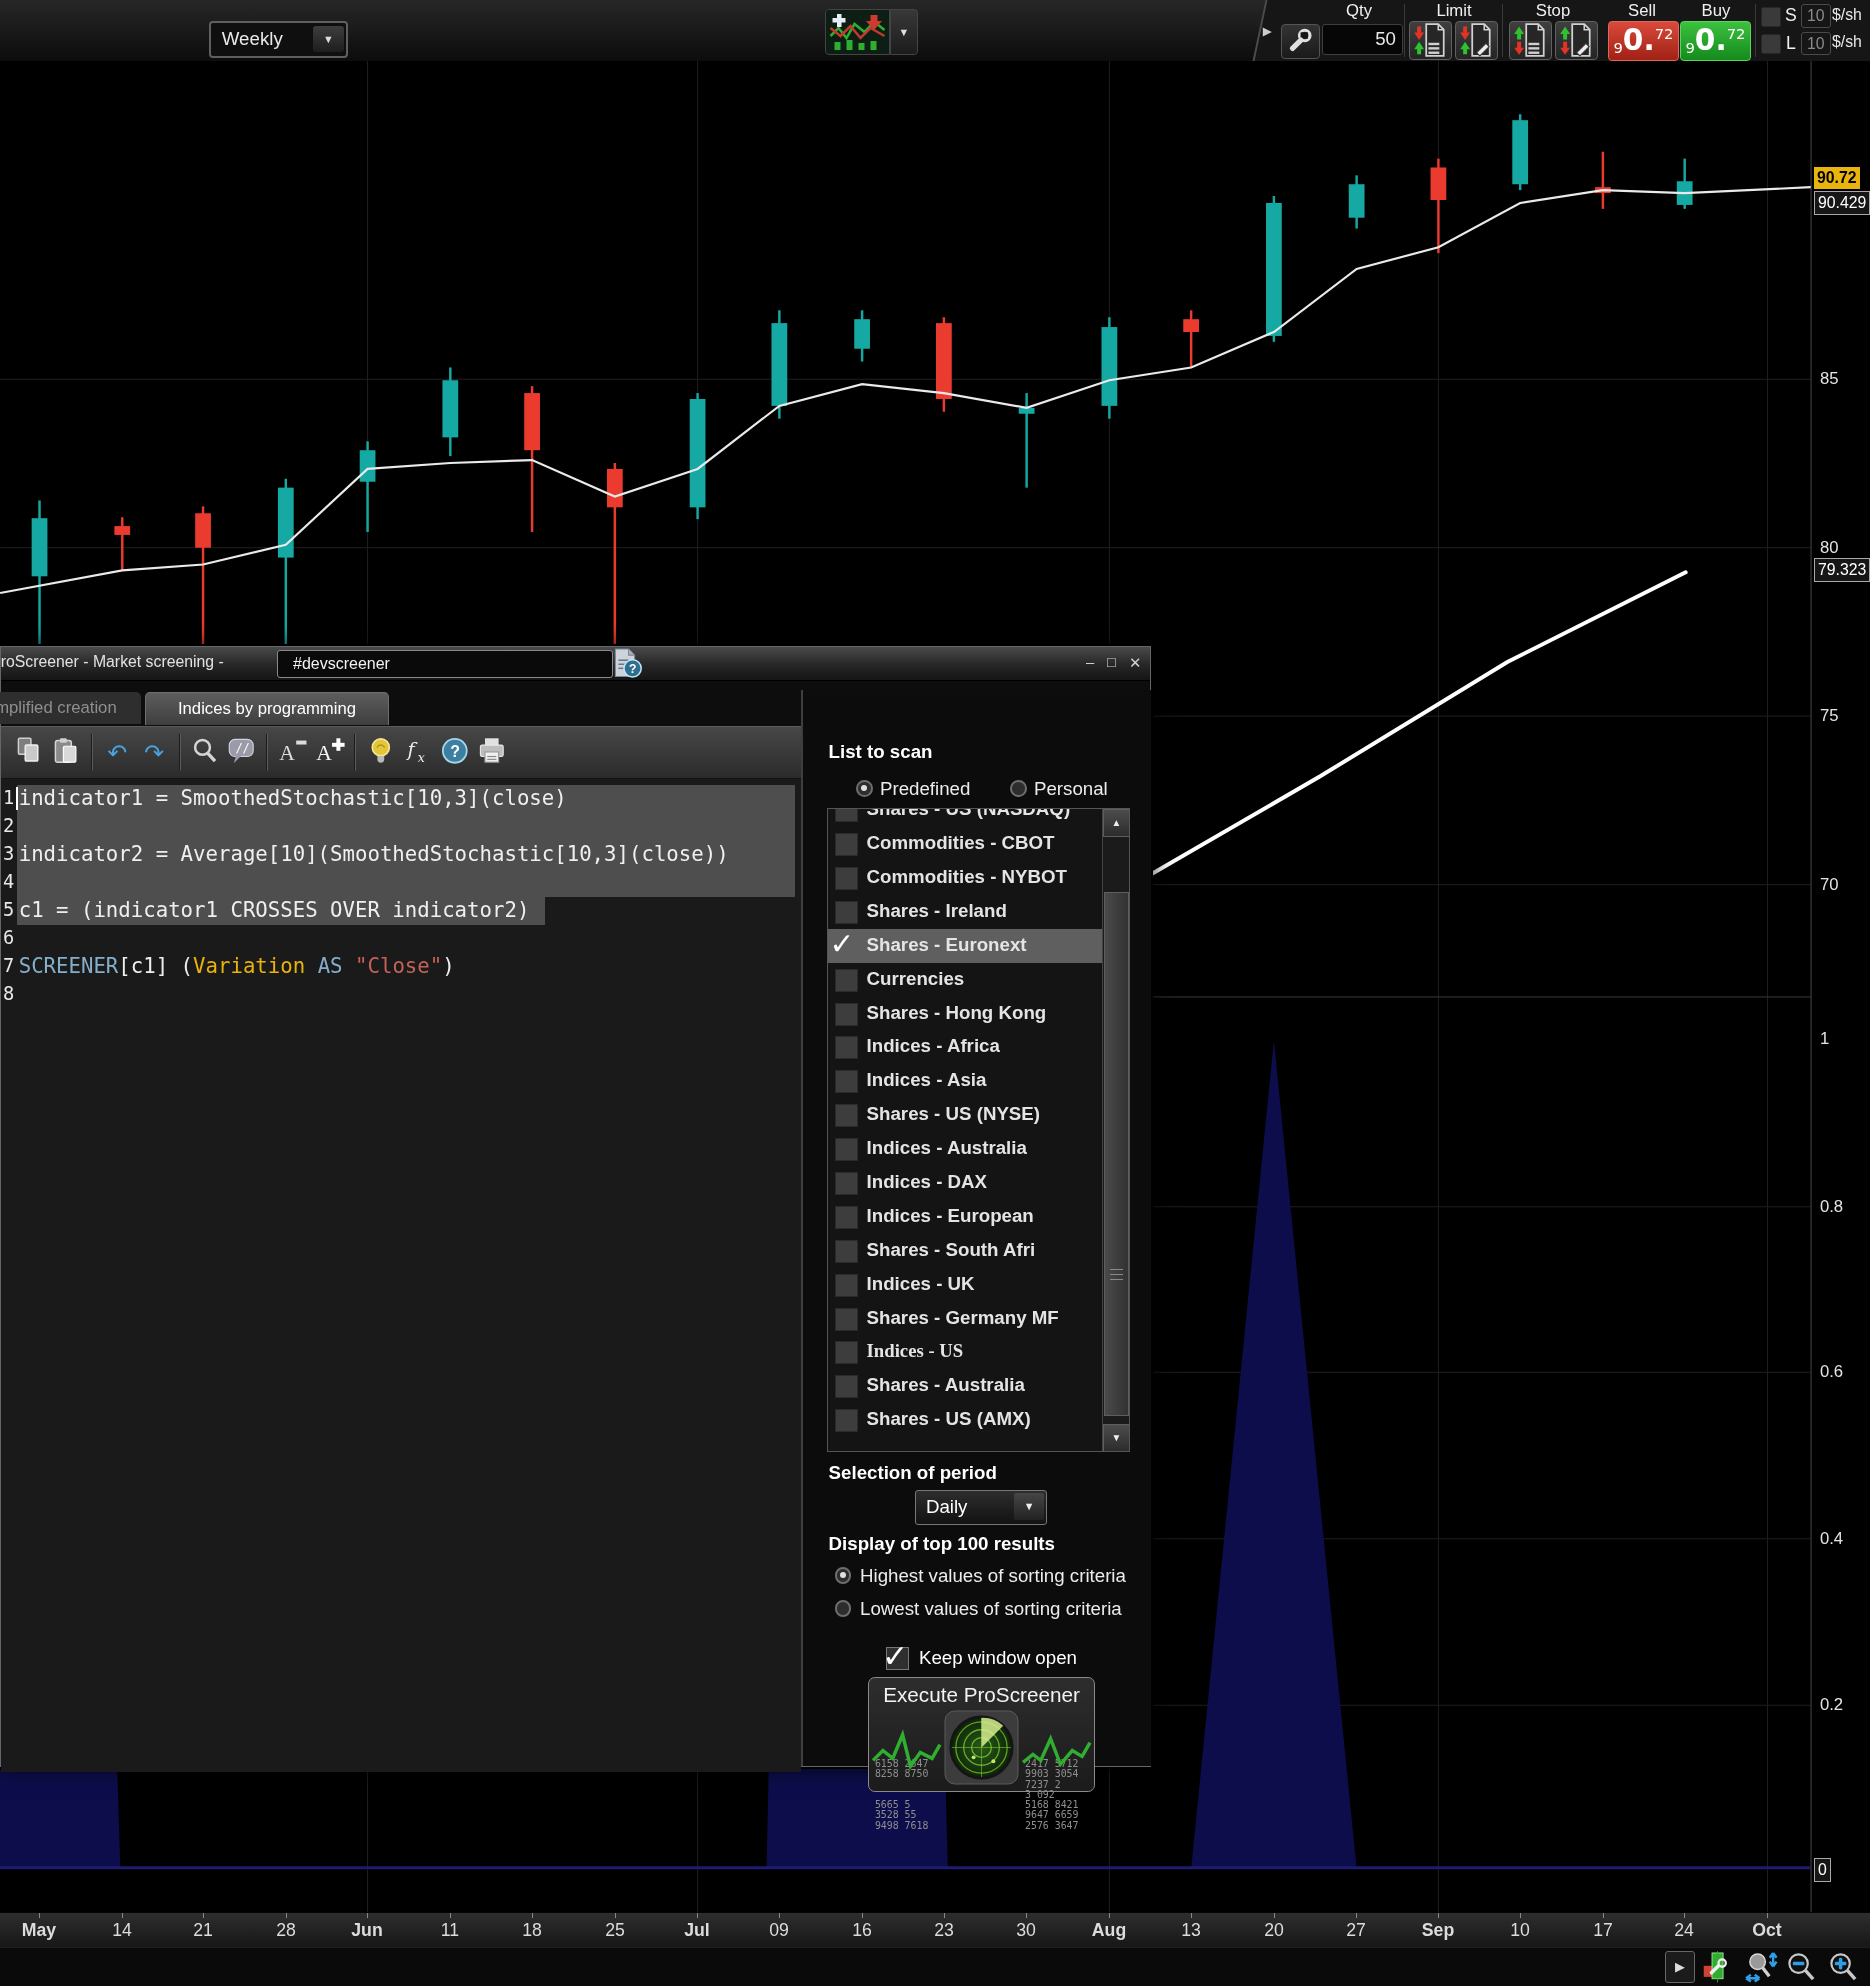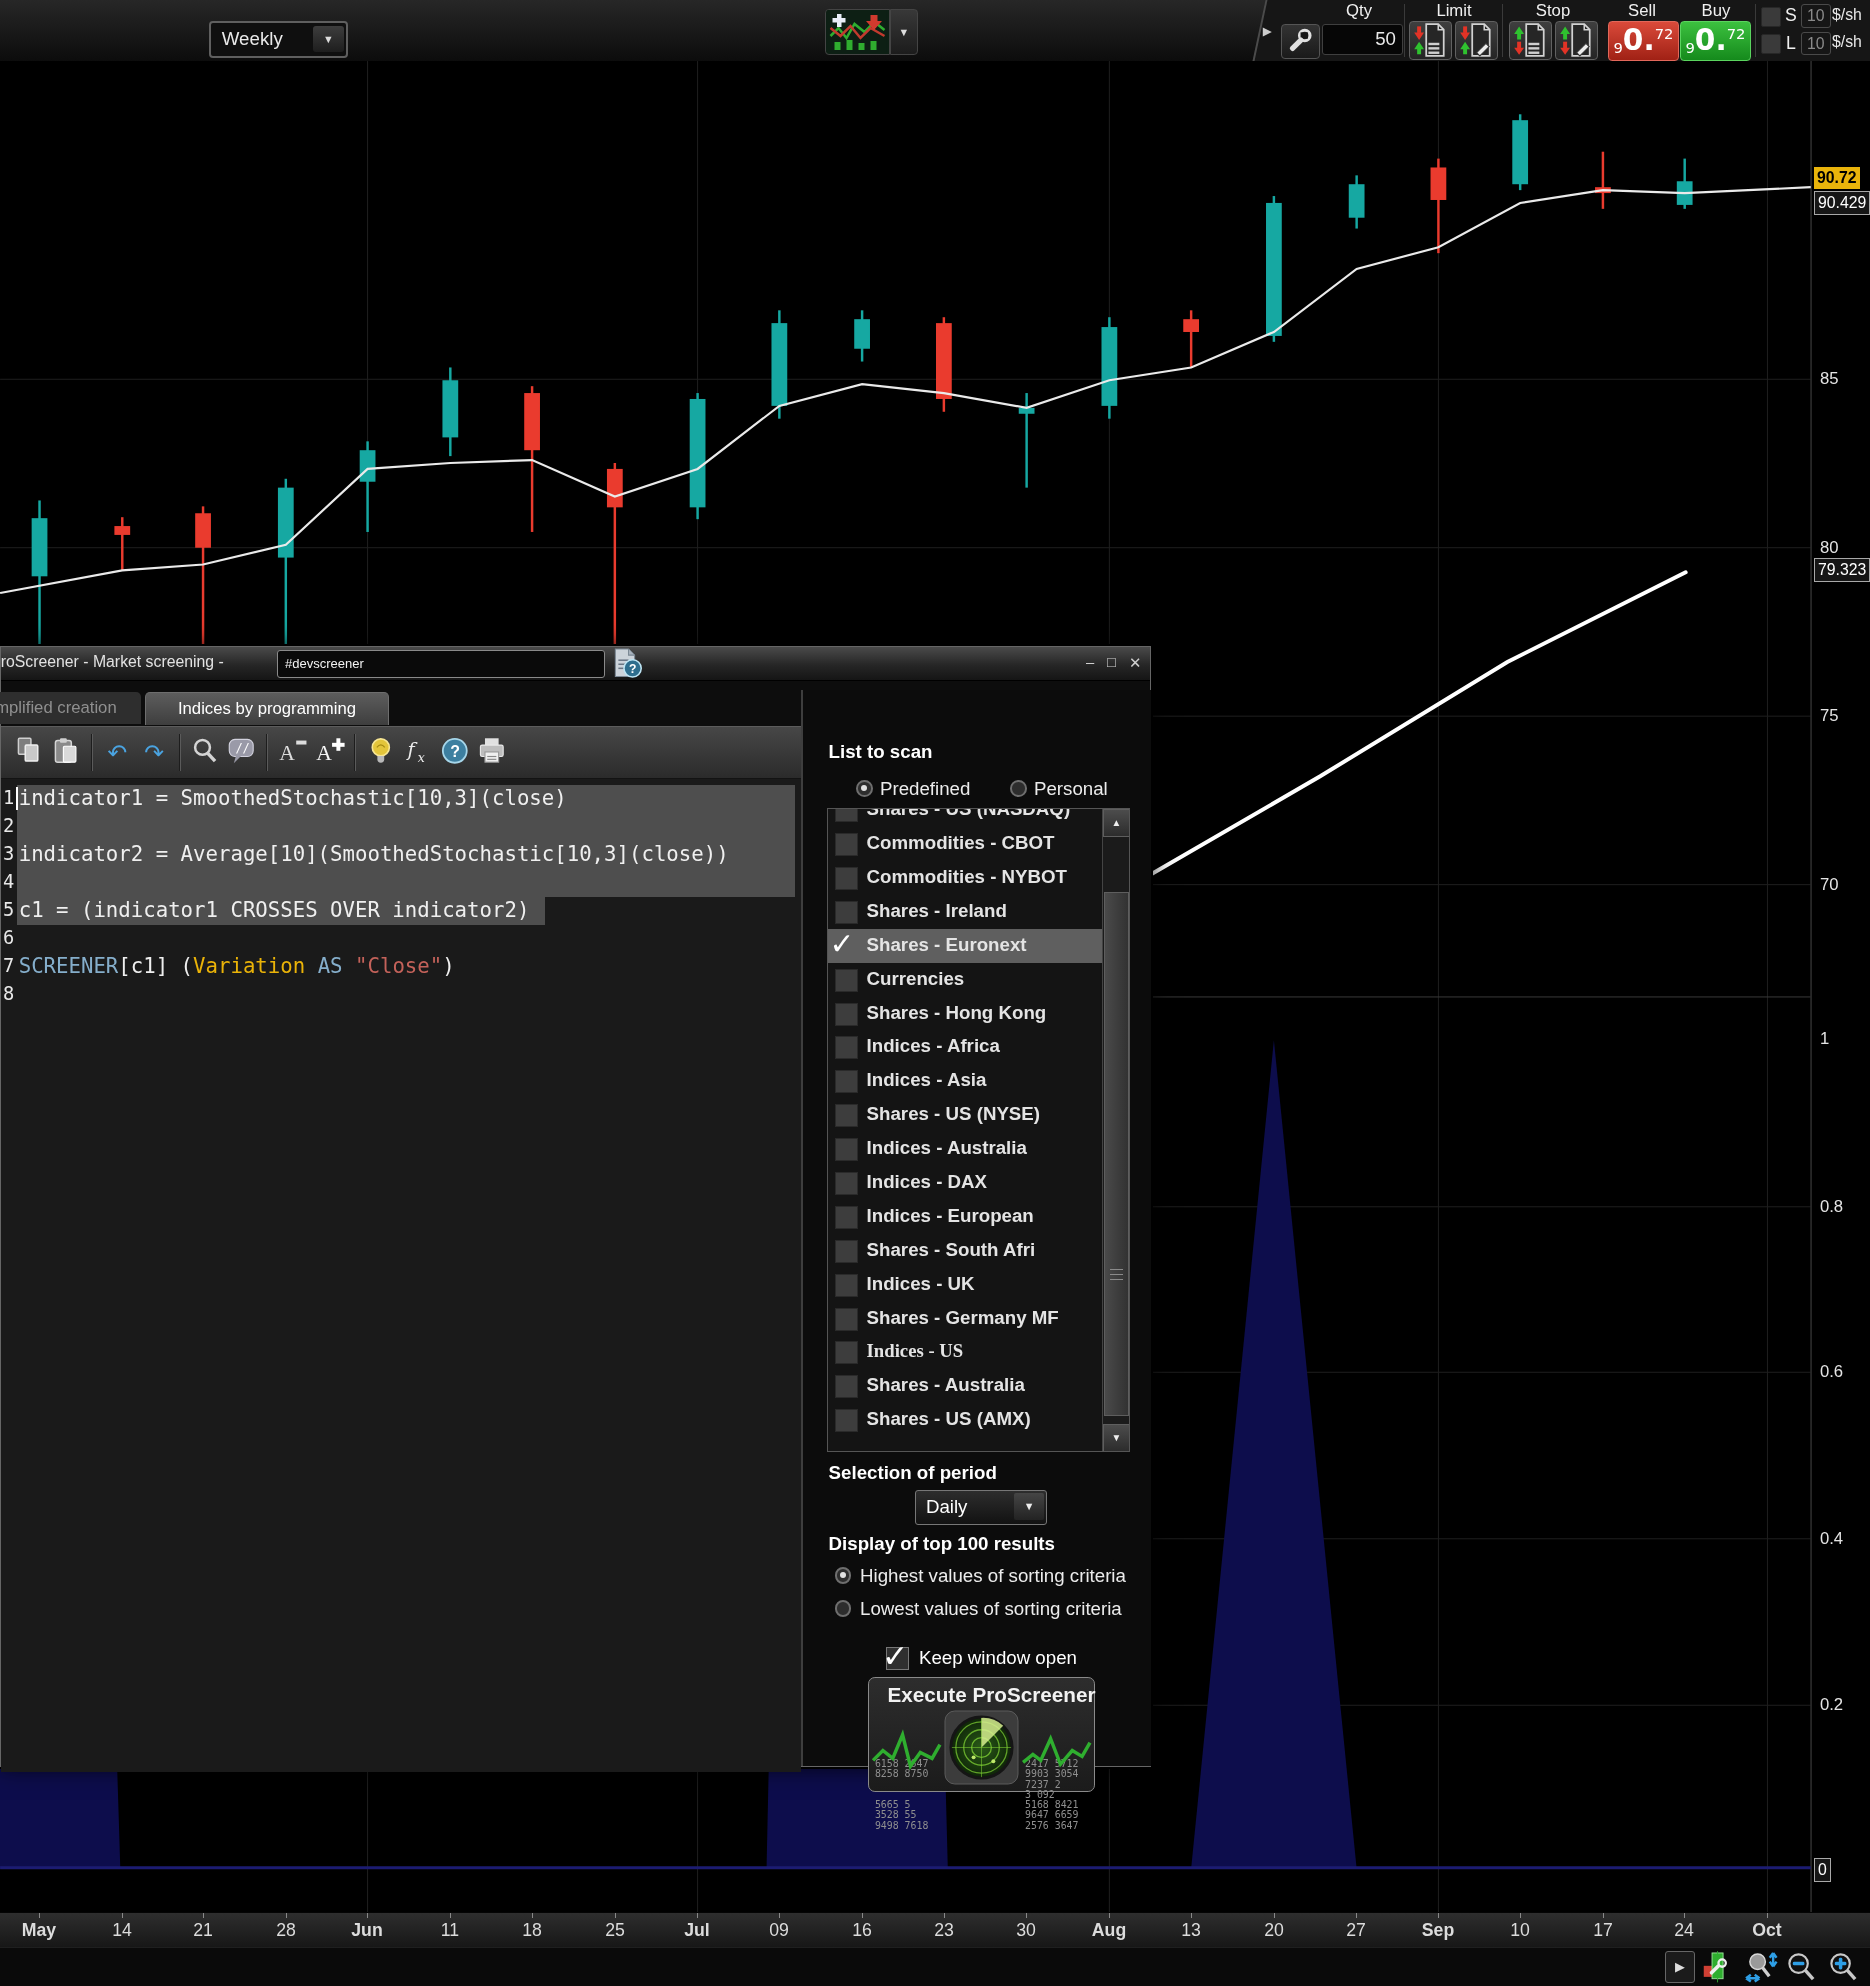--- a/index.html
+++ b/index.html
@@ -42,21 +42,21 @@
   #x-axis-strip{left:0;top:1912px;width:1871px;height:35px;background:linear-gradient(#2e2e2e,#161616);border-top:1px solid #040404;z-index:3;}
   .x-tick{position:absolute;top:6.9px;transform:translateX(-50%);font-size:17.7px;color:#dcdcdc;}
   .x-tick.major{font-weight:bold;}
   .x-mark{position:absolute;top:0;width:1px;height:4.9px;background:#8a8a8a;}
   #bottom-bar{left:0;top:1947px;width:1871px;height:39px;background:#0a0a0a;border-top:1px solid #1f1f1f;z-index:3;}
   .bb-icon{position:absolute;top:3px;height:33px;}
   
   #dialog{left:0;top:646px;width:1149px;height:1119px;background:#0d0d0d;border:1px solid #666;outline:2px solid #000;box-shadow:0 0 21.7px rgba(0,0,0,.85);z-index:10;}
   #dlg-titlebar{left:0;top:0;width:100%;height:33px;background:linear-gradient(#4a4a4a,#262626 55%,#151515);border-bottom:1px solid #000;}
   #dlg-title{position:absolute;left:0;top:5.9px;white-space:nowrap;font-size:15.8px;color:#e2e2e2;text-indent:-10.8px;}
-  #dlg-name{position:absolute;left:276px;top:3px;width:317px;height:23.6px;background:#0a0a0a;border:1px solid #8a8a8a;border-radius:3px;color:#f2f2f2;font-size:13px;padding-left:7px;font-family:"Liberation Sans",sans-serif;}
+  #dlg-name{position:absolute;left:276px;top:3px;width:317px;height:23.6px;background:#0a0a0a;border:1px solid #8a8a8a;border-radius:3px;color:#f2f2f2;font-size:16px;padding-left:15px;font-family:"Liberation Sans",sans-serif;}
   #dlg-help{position:absolute;left:608px;top:0;width:35px;height:32.5px;}
   .win-btn{position:absolute;top:6.9px;font-size:14.8px;color:#cfcfcf;cursor:pointer;width:17.7px;text-align:center;}
   .tab{position:absolute;top:45px;height:31.5px;border-radius:4.9px 4.9px 0 0;font-size:16.7px;display:flex;align-items:center;justify-content:center;cursor:pointer;}
   .tab-off{background:#2e2e2e;color:#8f8f8f;}
   .tab-on{background:linear-gradient(#5d5d5d,#3e3e3e);color:#fff;border:1px solid #6e6e6e;border-bottom:none;}
   #ed-toolbar{left:0;top:79px;width:800px;height:53px;background:linear-gradient(#474747,#2b2b2b);border-top:1px solid #5c5c5c;border-bottom:1px solid #131313;display:flex;align-items:center;padding-left:9.9px;box-sizing:border-box;}
   .tb-btn{width:37px;height:39px;display:flex;align-items:center;justify-content:center;cursor:pointer;}
   .tb-btn svg{width:29.6px;height:29.6px;}
   .tb-sep{width:1px;height:37px;background:#1d1d1d;border-right:1px solid #5a5a5a;margin:0 5.9px;}
   .tb-txt{font-size:23.6px;color:#4aa3e0;font-family:"DejaVu Sans",sans-serif;}
@@ -82,21 +82,21 @@
   .sc-btn{position:absolute;left:0;width:27.6px;height:27.6px;background:linear-gradient(#4c4c4c,#2c2c2c);border:1px solid #5e5e5e;box-sizing:border-box;color:#eee;font-size:9.9px;text-align:center;line-height:25.6px;}
   #sc-thumb{position:absolute;left:1px;top:83px;width:25.6px;height:524px;background:linear-gradient(90deg,#4a4a4a,#323232);border:1px solid #5e5e5e;box-sizing:border-box;}
   .grip{position:absolute;left:5.9px;width:12.8px;height:1px;background:#8a8a8a;}
   #period-dd{position:absolute;left:112px;top:800px;width:130px;height:32.5px;background:linear-gradient(#2d2d2d,#121212);border:1px solid #777;border-radius:3px;cursor:pointer;}
   #period-dd .val{position:absolute;left:9.9px;top:4.9px;font-size:18.7px;color:#fff;}
   #period-dd .arr{position:absolute;right:2px;top:2px;width:29.6px;height:26.6px;background:linear-gradient(#454545,#232323);border-radius:2px;color:#eee;font-size:10.8px;text-align:center;line-height:26.6px;}
   .kw-cb{position:absolute;left:83px;top:957px;width:20.7px;height:20.7px;background:#2f2f2f;border:1px solid #777;}
   .kw-check{position:absolute;left:79px;top:948px;font-size:31.5px;font-weight:bold;color:#fff;font-family:"DejaVu Sans",sans-serif;}
   .kw-lab{position:absolute;left:116px;top:957px;font-size:18.7px;color:#fff;}
   #exec-btn{position:absolute;left:65px;top:987px;width:225px;height:113px;background:linear-gradient(#2d2d2d,#1b1b1b);border:1px solid #8a8a8a;border-radius:6.9px;cursor:pointer;}
-  #exec-label{position:absolute;left:10px;top:4.9px;width:100%;text-align:center;font-size:20.7px;color:#f2f2f2;font-weight:bold;}
+  #exec-label{position:absolute;left:0;top:4.9px;width:100%;text-align:center;font-size:20.7px;color:#f2f2f2;}
   .exec-nums{position:absolute;top:33px;width:65px;font-family:"DejaVu Sans Mono",monospace;font-size:9.9px;line-height:10.3px;color:#8f8f8f;white-space:pre;margin-top:48px;}
   .exec-zz{position:absolute;top:43px;z-index:2;}
   #radar{position:absolute;left:75px;top:31.5px;width:75px;height:75px;z-index:3;}
 </style>
 </head>
 <body>
 
 <svg id="chart-svg" class="a" width="1871" height="1987" viewBox="0 0 1899 2017">
     <g>
       <line x1="373" y1="62" x2="373" y2="1941" stroke="#1f1f1f" stroke-width="1"></line>

